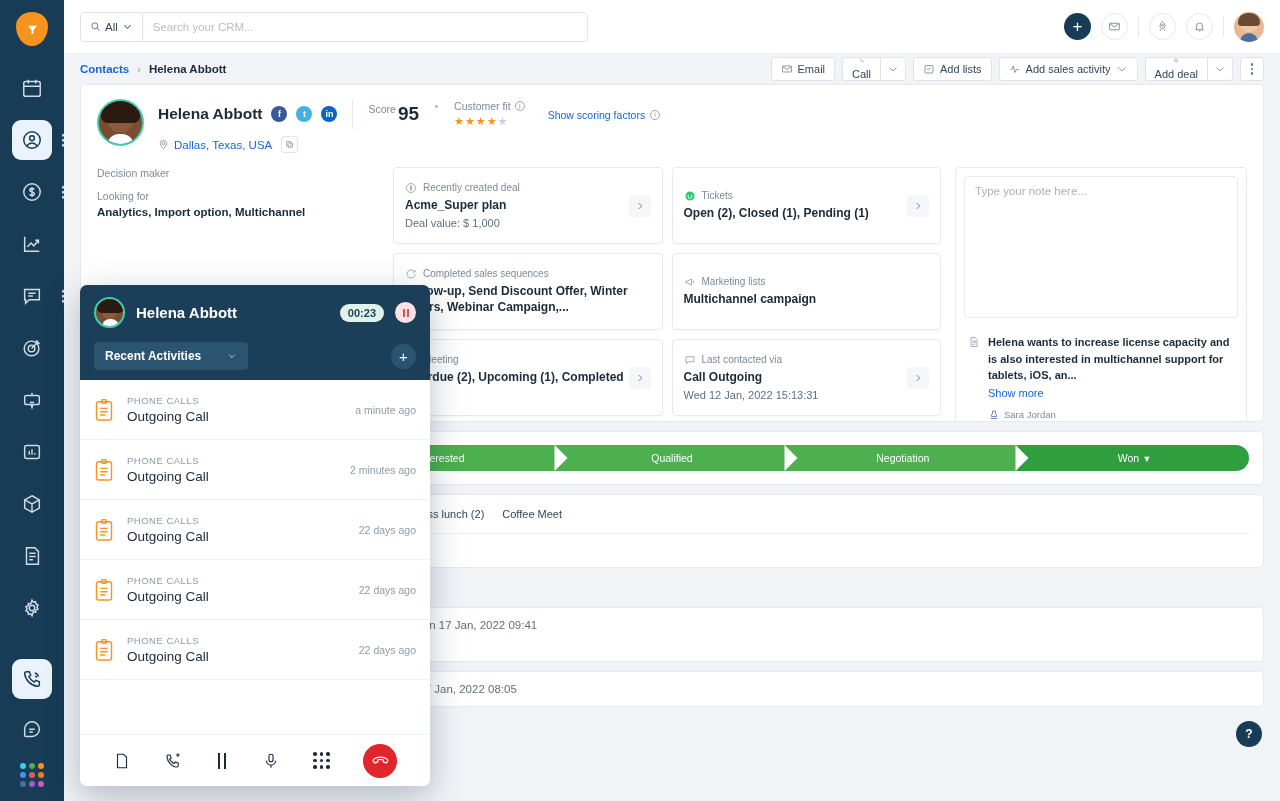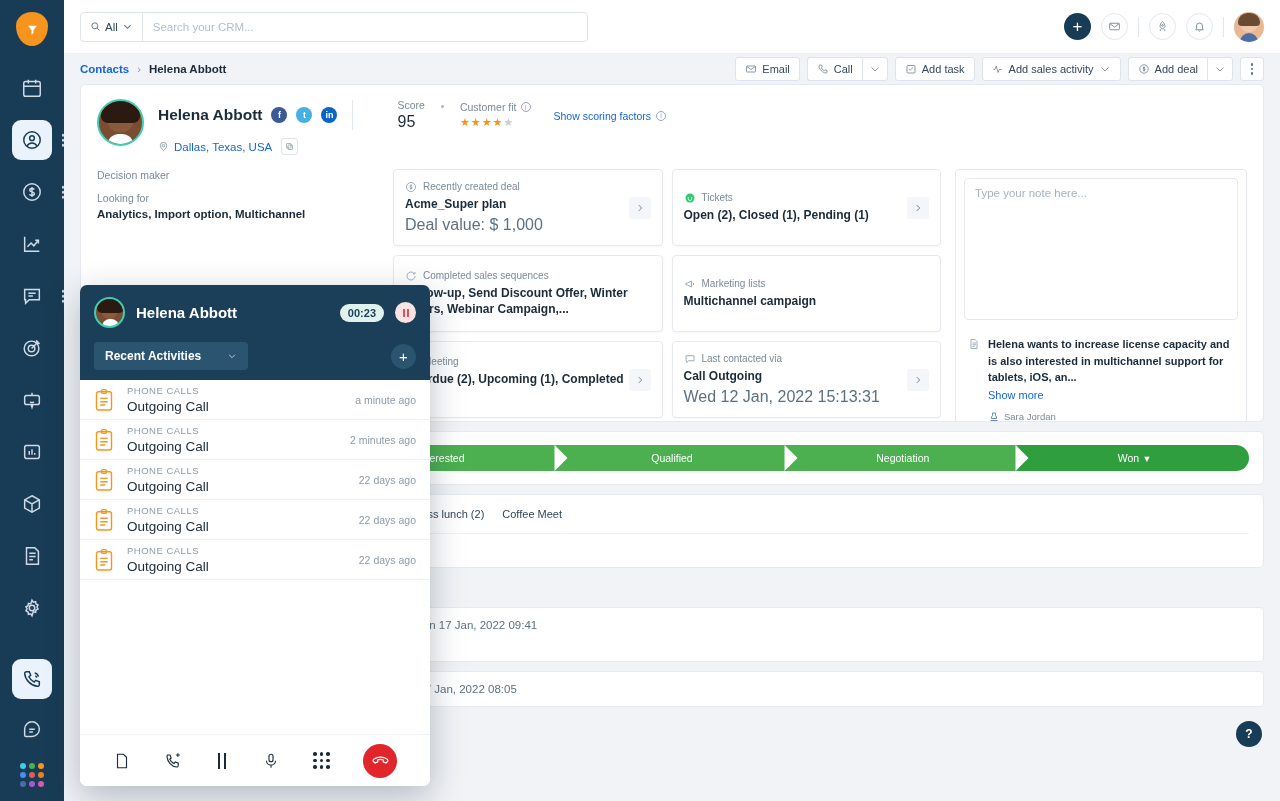--- a/index.html
+++ b/index.html
@@ -79,21 +79,21 @@
     font-size: 11.5px; flex: 0 0 30px; }
   .crumb-link { color: #1565d8; font-weight: bold; cursor: pointer; }
   .crumb-sep { color: #8c9bab; font-size: 11px; }
   .crumb-cur { color: #1b2b3a; font-weight: bold; }
   .crumbs-actions { margin-left: auto; display: flex; align-items: center; gap: 7px; }
   .act-btn { height: 24px; border: 1px solid #dfe3eb; border-radius: 3px; background: #fff;
     display: flex; align-items: center; gap: 5px; padding: 0 9px; font-size: 11px; color: #33475b;
     cursor: pointer; white-space: nowrap; font-family: inherit; }
   .act-btn svg { width: 12px; height: 12px; stroke: #5c7080; fill: none; stroke-width: 1.4; }
   .act-group { display: flex; }
-  .act-group .act-btn:first-child { border-radius: 3px 0 0 3px; border-right: 0; }
+  .act-group .act-btn:first-child { border-radius: 3px 0 0 3px; border-right: 0; flex-direction: column; }
   .act-group .act-btn:last-child { border-radius: 0 3px 3px 0; padding: 0 6px; }
   .kebab-btn { width: 24px; height: 24px; border: 1px solid #dfe3eb; border-radius: 3px; background: #fff;
     display: flex; flex-direction: column; align-items: center; justify-content: center; gap: 2px; cursor: pointer; }
   .kebab-btn i { width: 2.5px; height: 2.5px; background: #5c7080; border-radius: 50%; display: block; }
 
   
   .body { flex: 1; overflow: hidden; padding: 0 16px 0 16px; }
 
   
   .card { background: #fff; border: 1px solid #e6eaf0; border-radius: 5px; }
@@ -105,23 +105,23 @@
   .p-avatar::after { content:""; position:absolute; left:2px; top:-2px; width:39px; height:24px;
     background:#2b1a11; border-radius:20px 20px 8px 8px; }
   .p-avatar::before { content:""; position:absolute; left:8px; bottom:-2px; width:27px; height:12px;
     background:#fff; border-radius:13px 13px 0 0; z-index:2; }
   .p-name-row { display: flex; align-items: center; gap: 9px; }
   .p-name { font-size: 15.5px; font-weight: bold; color: #1b2b3a; }
   .soc { width: 16px; height: 16px; border-radius: 50%; display: flex; align-items: center;
     justify-content: center; color: #fff; font-size: 9px; font-weight: bold; cursor: pointer; }
   .soc.fb { background: #3b5998; } .soc.tw { background: #45b0e3; } .soc.li { background: #0a66c2; }
   .vdiv { width: 1px; height: 30px; background: #e2e6ed; margin: 0 6px; }
-  .score-blk { display: flex; flex-direction: column; gap: 2px; margin-left: 29px; }
+  .score-blk { display: flex; flex-direction: row; gap: 2px; }
   .score-lbl { font-size: 10.5px; color: #7b8a99; }
-  .score-val { font-size: 16px; font-weight: normal; color: #1b2b3a; }
+  .score-val { font-size: 19px; font-weight: bold; color: #1b2b3a; }
   .fit-dot { width: 3px; height: 3px; background: #b0bac5; border-radius: 50%; margin: 0 7px; align-self: flex-start; margin-top: 6px; }
   .fit-blk { display: flex; flex-direction: column; gap: 3px; }
   .fit-lbl { font-size: 10.5px; color: #7b8a99; display: flex; align-items: center; gap: 4px; }
   .stars { font-size: 11px; letter-spacing: 1px; color: #f7941e; }
   .stars .off { color: #c8d0da; }
   .info-i { width: 10px; height: 10px; border-radius: 50%; border: 1px solid #9aa7b4; color: #9aa7b4;
     font-size: 7px; display: inline-flex; align-items: center; justify-content: center; font-style: normal; cursor: pointer; }
   .ssf { font-size: 10.5px; color: #1565d8; cursor: pointer; display: flex; align-items: center; gap: 5px; margin-left: 14px; margin-top: 1px; }
   .p-loc { display: flex; align-items: center; gap: 5px; margin-top: 7px; margin-left: 0; }
   .p-loc a { color: #1565d8; font-size: 11.5px; text-decoration: none; cursor: pointer; }
@@ -136,21 +136,21 @@
   .fld-l { font-size: 10.5px; color: #7b8a99; margin-bottom: 3px; }
   .fld-v { font-size: 11.5px; font-weight: bold; color: #1b2b3a; line-height: 1.35; }
   .col-mid { flex: 1; display: grid; grid-template-columns: 1fr 1fr; gap: 9px; align-content: start; }
   .mini { background: #fff; border: 1px solid #e6eaf0; border-radius: 4px; padding: 10px 11px;
     display: flex; align-items: center; min-height: 77px; box-shadow: 0 1px 2px rgba(22,40,60,.04); }
   .mini-body { flex: 1; min-width: 0; }
   .mini-top { display: flex; align-items: center; gap: 6px; margin-bottom: 4px; }
   .mini-top svg { width: 12px; height: 12px; }
   .mini-lbl { font-size: 10px; color: #7b8a99; }
   .mini-val { font-size: 12px; font-weight: bold; color: #1b2b3a; line-height: 1.32; }
-  .mini-sub { font-size: 16px; color: #5c7080; margin-top: 4px; }
+  .mini-sub { font-size: 11px; color: #5c7080; margin-top: 4px; }
   .chev { width: 22px; height: 22px; border-radius: 3px; background: #f4f6f9; display: flex;
     align-items: center; justify-content: center; flex: 0 0 22px; cursor: pointer; }
   .chev svg { width: 10px; height: 10px; stroke: #5c7080; fill: none; stroke-width: 2; }
   .col-right { width: 292px; flex: 0 0 292px; }
   .notes-card { border: 1px solid #e6eaf0; border-radius: 4px; background: #fff; padding: 8px; }
   .note-ta { width: 100%; height: 142px; border: 1px solid #e6eaf0; border-radius: 4px; padding: 8px 10px;
     font-size: 11.5px; color: #33475b; resize: none; outline: none; font-family: inherit; }
   .note-ta::placeholder { color: #a9b2bd; }
   .note-item { display: flex; gap: 8px; padding: 12px 4px 4px 4px; }
   .note-item svg { width: 12px; height: 12px; flex: 0 0 12px; margin-top: 2px; }
@@ -223,21 +223,21 @@
   .cw-pause { width: 21px; height: 21px; border-radius: 50%; background: #fbe3e3; display: flex;
     align-items: center; justify-content: center; cursor: pointer; }
   .cw-pause i { width: 2px; height: 8px; background: #e04f5f; display: block; margin: 0 1px; }
   .cw-sub { display: flex; align-items: center; margin-top: 14px; }
   .cw-select { background: #2b5471; border-radius: 4px; padding: 7px 11px; font-size: 12px; color: #fff;
     font-weight: bold; display: flex; align-items: center; gap: 26px; cursor: pointer; }
   .cw-select svg { width: 10px; height: 10px; stroke: #cfe0ec; fill: none; stroke-width: 2; }
   .cw-plus { margin-left: auto; width: 25px; height: 25px; border-radius: 50%; background: #2b5471;
     color: #fff; display: flex; align-items: center; justify-content: center; font-size: 15px; cursor: pointer; line-height: 1; }
   .cw-list { flex: 1; overflow: hidden; background: #fff; }
-  .cw-item { display: flex; align-items: center; gap: 13px; padding: 5px 14px; border-bottom: 1px solid #eef1f5; cursor: pointer; }
+  .cw-item { display: flex; align-items: center; gap: 13px; padding: 15px 14px; border-bottom: 1px solid #eef1f5; cursor: pointer; }
   .cw-ico { width: 20px; height: 24px; flex: 0 0 20px; }
   .cw-item-body { flex: 1; min-width: 0; }
   .cw-cat { font-size: 9.5px; color: #8c9bab; letter-spacing: .5px; text-transform: uppercase; }
   .cw-ttl { font-size: 13.5px; color: #1b2b3a; margin-top: 3px; }
   .cw-ago { font-size: 10.5px; color: #8c9bab; white-space: nowrap; }
   .cw-bar { flex: 0 0 52px; background: #fff; border-top: 1px solid #eef1f5; display: flex;
     align-items: center; justify-content: space-around; padding: 0 16px; }
   .cw-bar svg { width: 18px; height: 18px; stroke: #1b2b3a; fill: none; stroke-width: 1.5; cursor: pointer; }
   .cw-hang { width: 34px; height: 34px; border-radius: 50%; background: #e0262b; display: flex;
     align-items: center; justify-content: center; cursor: pointer; }
@@ -452,21 +452,21 @@
             <svg viewBox="0 0 24 24">
                 <path d="M5 9l7 7 7-7"></path>
               </svg>
           </button>
         </div>
         <button class="act-btn">
           <svg viewBox="0 0 24 24">
               <rect x="4" y="5" width="16" height="15" rx="2"></rect>
               <path d="M8 11.5l2.6 2.6L16 9"></path>
             </svg>
-          <span>Add task</span>
+          <span>Add lists</span>
         </button>
         <button class="act-btn">
           <svg viewBox="0 0 24 24">
               <path d="M3 13h3l2.5-7 3.5 13 2.5-6h5"></path>
             </svg>
           <span>Add sales activity</span>
           <svg viewBox="0 0 24 24">
               <path d="M5 9l7 7 7-7"></path>
             </svg>
         </button>

